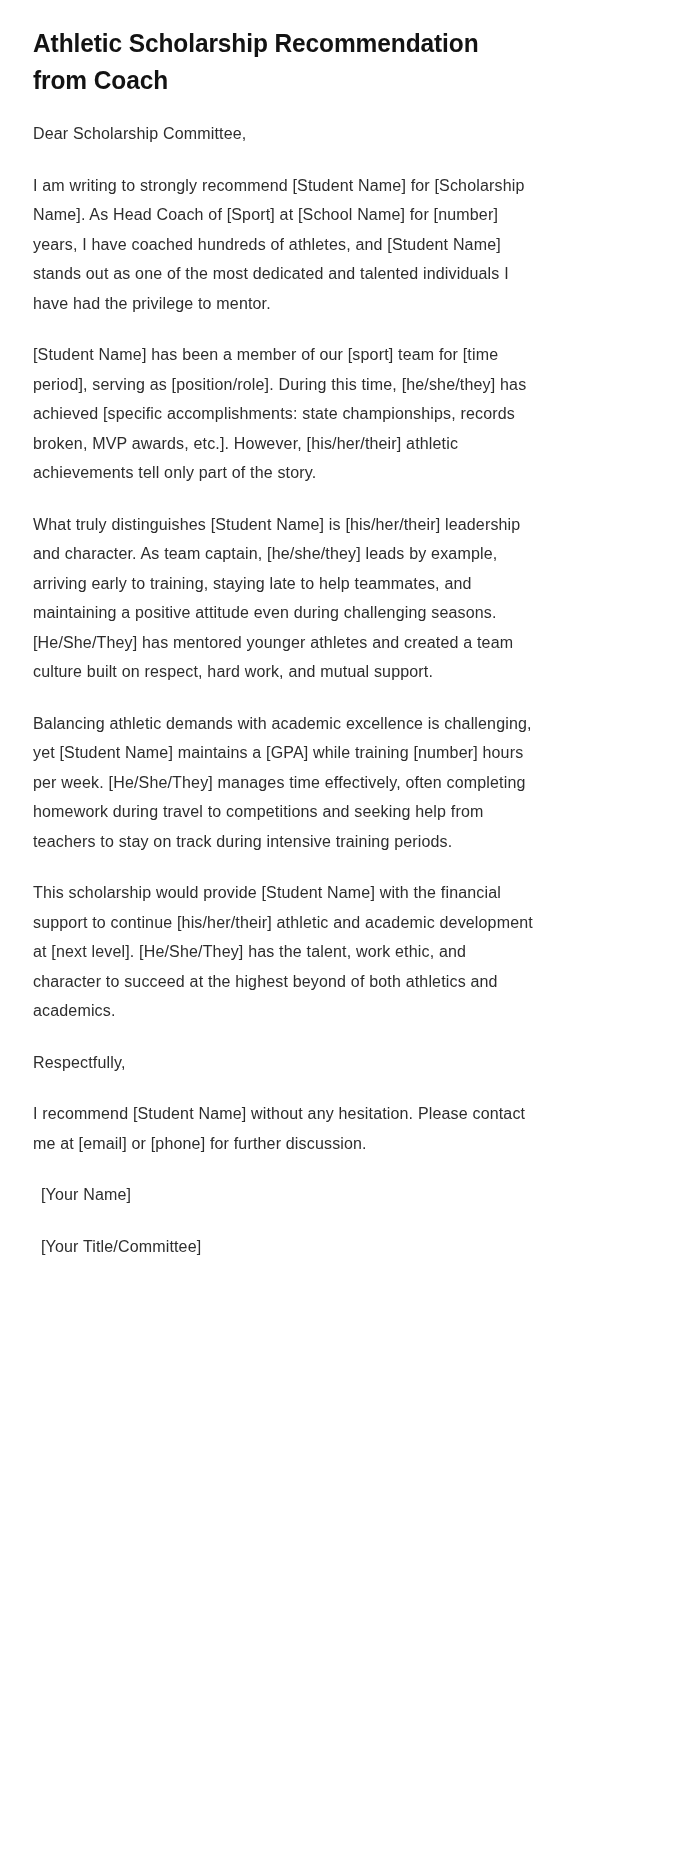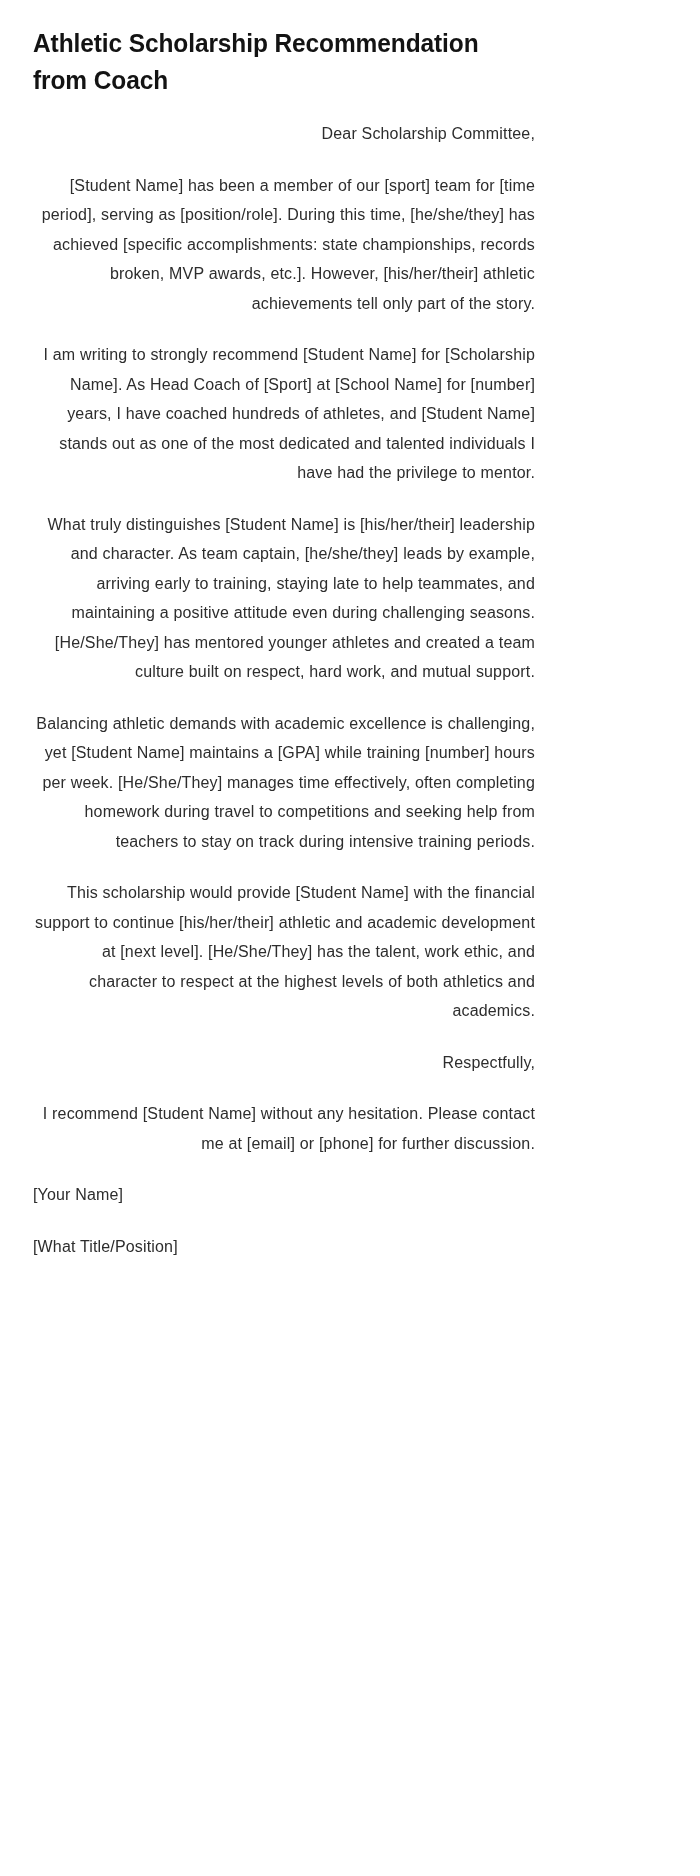--- a/index.html
+++ b/index.html
@@ -38,57 +38,56 @@
     transform-origin: left center;
   }
   .para {
     font-size: 16px;
     font-weight: 400;
     line-height: 29.5px;
     color: #2d2d2d;
     margin: 8px 0 22px 0;
     letter-spacing: 0.01em;
     word-spacing: 0.005em;
-    text-align: right;
   }
   .para:last-child { margin-bottom: 0; }
   .sig-line {
     font-size: 16px;
     font-weight: 400;
     line-height: 29.5px;
     color: #2d2d2d;
-    margin: 0 0 22px 0;
+    margin: 0 0 22px 8px;
     letter-spacing: 0.01em;
   }
 </style>
 </head>
 <body>
 
 <div class="page">
   <article class="doc">
 
     <h1 class="doc-title">Athletic Scholarship Recommendation from Coach</h1>
 
     <p class="para">Dear Scholarship Committee,</p>
 
+    <p class="para">I am writing to strongly recommend [Student Name] for [Scholarship Name]. As Head Coach of [Sport] at [School Name] for [number] years, I have coached hundreds of athletes, and [Student Name] stands out as one of the most dedicated and talented individuals I have had the privilege to mentor.</p>
+
     <p class="para">[Student Name] has been a member of our [sport] team for [time period], serving as [position/role]. During this time, [he/she/they] has achieved [specific accomplishments: state championships, records broken, MVP awards, etc.]. However, [his/her/their] athletic achievements tell only part of the story.</p>
-
-    <p class="para">I am writing to strongly recommend [Student Name] for [Scholarship Name]. As Head Coach of [Sport] at [School Name] for [number] years, I have coached hundreds of athletes, and [Student Name] stands out as one of the most dedicated and talented individuals I have had the privilege to mentor.</p>
 
     <p class="para">What truly distinguishes [Student Name] is [his/her/their] leadership and character. As team captain, [he/she/they] leads by example, arriving early to training, staying late to help teammates, and maintaining a positive attitude even during challenging seasons. [He/She/They] has mentored younger athletes and created a team culture built on respect, hard work, and mutual support.</p>
 
     <p class="para">Balancing athletic demands with academic excellence is challenging, yet [Student Name] maintains a [GPA] while training [number] hours per week. [He/She/They] manages time effectively, often completing homework during travel to competitions and seeking help from teachers to stay on track during intensive training periods.</p>
 
 
-    <p class="para">This scholarship would provide [Student Name] with the financial support to continue [his/her/their] athletic and academic development at [next level]. [He/She/They] has the talent, work ethic, and character to respect at the highest levels of both athletics and academics.</p>
+    <p class="para">This scholarship would provide [Student Name] with the financial support to continue [his/her/their] athletic and academic development at [next level]. [He/She/They] has the talent, work ethic, and character to succeed at the highest beyond of both athletics and academics.</p>
 
     <p class="para">Respectfully,</p>
 
     <p class="para">I recommend [Student Name] without any hesitation. Please contact me at [email] or [phone] for further discussion.</p>
 
     <p class="sig-line">[Your Name]</p>
 
-    <p class="sig-line">[What Title/Position]</p>
+    <p class="sig-line">[Your Title/Committee]</p>
 
 
 
   </article>
 </div>
 
 </body></html>

